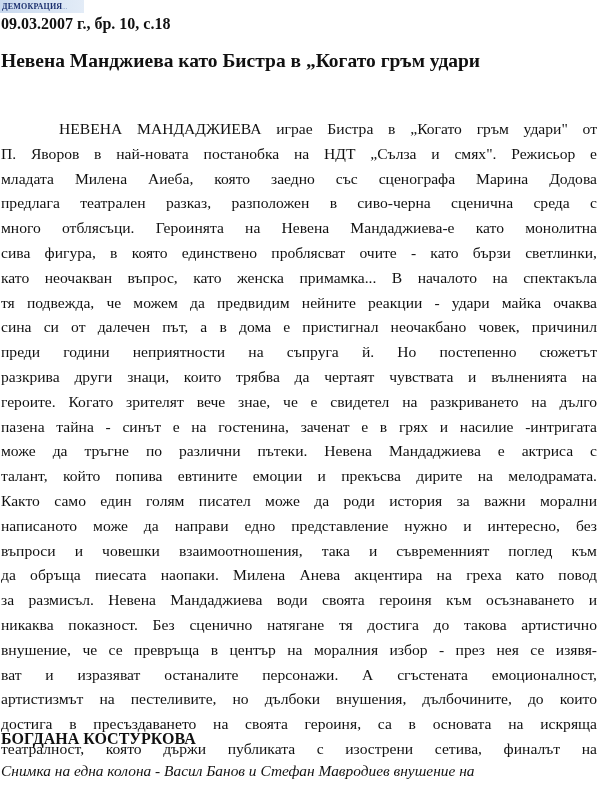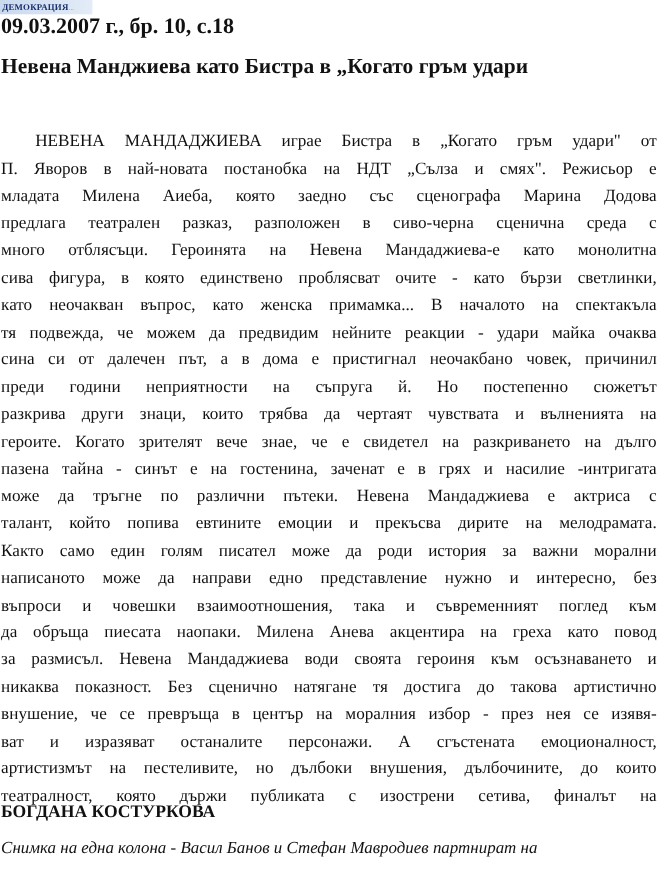--- a/index.html
+++ b/index.html
@@ -36,21 +36,21 @@
     .logo .suffix {
       font-size: 6px;
       color: #6c86b8;
       font-weight: normal;
     }
     .source {
       position: absolute;
       left: 1px;
       top: 14px;
       font-weight: bold;
-      font-size: 20px;
+      font-size: 16px;
       line-height: 20px;
       white-space: nowrap;
     }
     .headline {
       position: absolute;
       left: 1px;
       top: 49px;
       font-weight: bold;
       font-size: 19.5px;
       line-height: 24px;
@@ -67,21 +67,21 @@
       margin: 0;
     }
     .article .line {
       display: block;
       text-align: justify;
       text-align-last: justify;
       white-space: nowrap;
       height: 24.8px;
     }
     .article .line.indent {
-      padding-left: 31px;
+      padding-left: 58px;
     }
     .author {
       position: absolute;
       left: 1px;
       top: 729px;
       font-weight: bold;
       font-size: 16px;
       line-height: 20px;
       white-space: nowrap;
       text-align: right;
@@ -129,21 +129,22 @@
   <span class="line">талант, който попива евтините емоции и прекъсва дирите на мелодрамата.</span>
   <span class="line">Както само един голям писател може да роди история за важни морални</span>
   <span class="line">написаното може да направи едно представление нужно и интересно, без</span>
   <span class="line">въпроси и човешки взаимоотношения, така и съвременният поглед към</span>
   <span class="line">да обръща пиесата наопаки. Милена Анева акцентира на греха като повод</span>
   <span class="line">за размисъл. Невена Мандаджиева води своята героиня към осъзнаването и</span>
   <span class="line">никаква показност. Без сценично натягане тя достига до такова артистично</span>
   <span class="line">внушение, че се превръща в център на моралния избор - през нея се изявя-</span>
   <span class="line">ват и изразяват останалите персонажи. А сгъстената емоционалност,</span>
   <span class="line">артистизмът на пестеливите, но дълбоки внушения, дълбочините, до които</span>
+  <span class="line">достига в пресъздаването на своята героиня, са в основата на искряща</span>
   <span class="line">театралност, която държи публиката с изострени сетива, финалът на</span>
 
 </div>
 
 <div class="author">БОГДАНА КОСТУРКОВА</div>
 
 <div class="caption">
-  <span class="line">Снимка на една колона - Васил Банов и Стефан Мавродиев партнират на</span>
+  <span class="line">Снимка на една колона - Васил Банов и Стефан Мавродиев внушение на</span>
 </div>
 
 </body></html>

